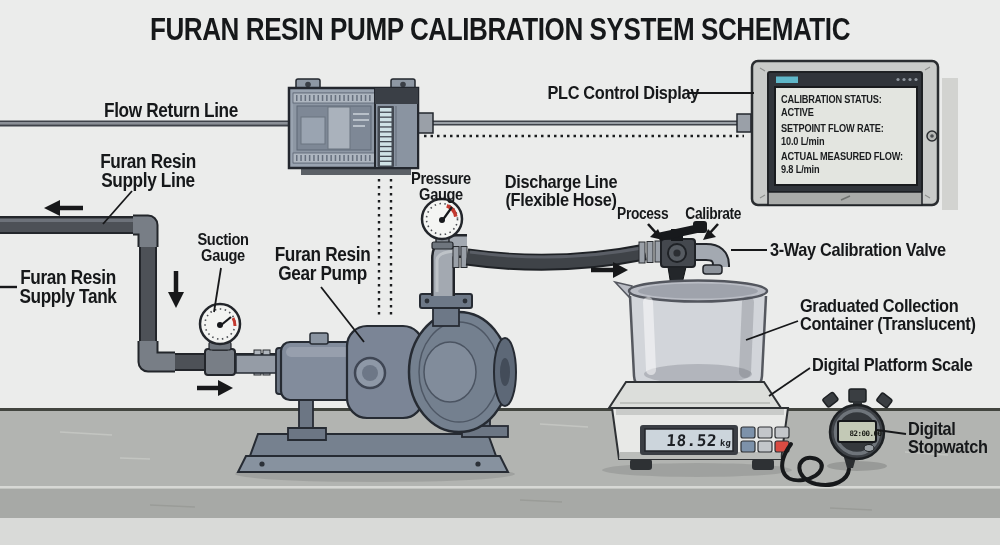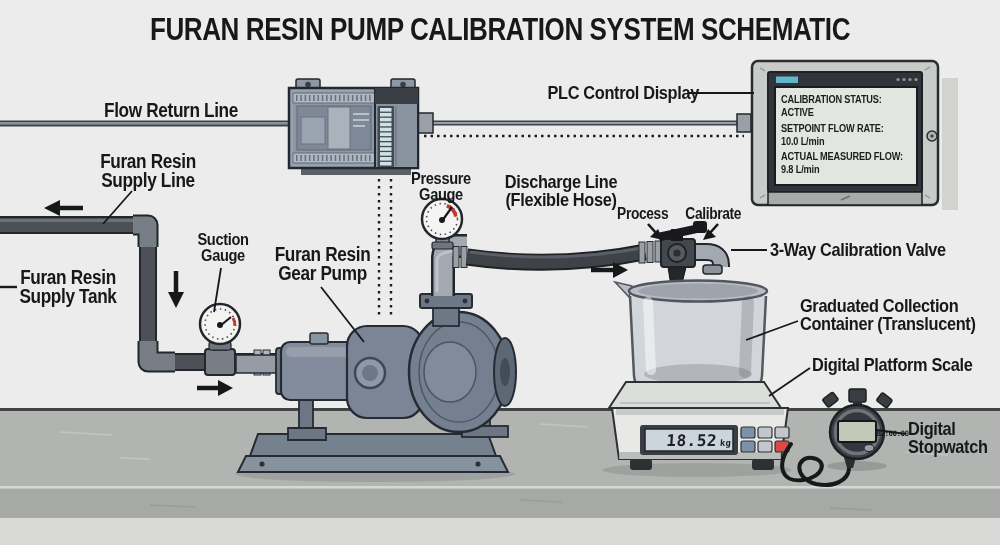--- a/index.html
+++ b/index.html
@@ -25,21 +25,21 @@
   }
   .lcd{
     position:absolute;left:647px;top:430px;width:84px;height:20px;
     display:flex;justify-content:flex-end;align-items:center;
     font-family:"DejaVu Sans Mono",monospace;font-weight:bold;color:#1c1f24;
     transform:skewX(-4deg);
   }
   .lcd .num{font-size:16px;letter-spacing:0.5px;}
   .lcd .unit{font-size:9px;margin-left:3px;margin-top:6px;}
   .watch-lcd{
-    position:absolute;left:874px;top:426px;width:37px;height:14px;
+    position:absolute;left:847px;top:426px;width:37px;height:14px;
     display:flex;justify-content:center;align-items:center;
     font-family:"DejaVu Sans Mono",monospace;font-weight:bold;
     font-size:7.5px;color:#181a15;letter-spacing:-0.5px;
   }
 </style>
 </head>
 <body>
 
 <div id="stage">
 

